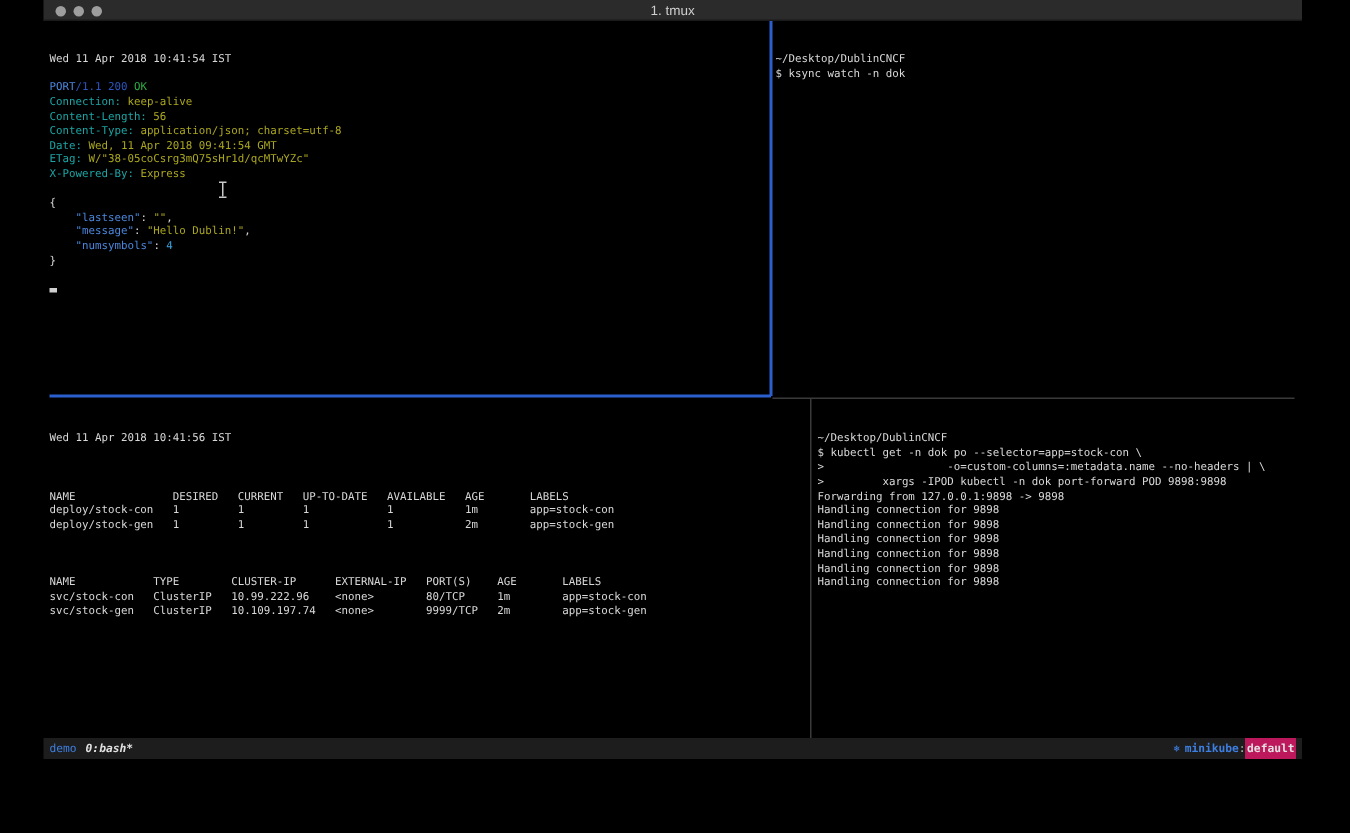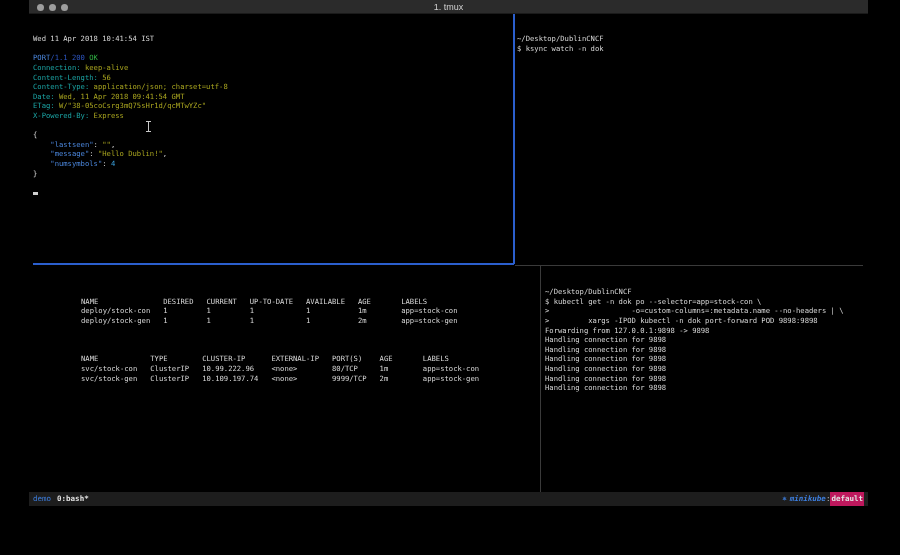--- a/index.html
+++ b/index.html
@@ -13,21 +13,21 @@
     display:flex; align-items:center; }
   .lights { position:absolute; left:8px; top:0; height:14px; display:flex; align-items:center; gap:5px; }
   .light { width:7px; height:7px; border-radius:50%; background:#9e9e9e; }
   .titlebar-title { flex:1; text-align:center; font-family:"Liberation Sans", sans-serif;
     font-size:9px; color:#cfcfcf; line-height:14px; }
 
   .terminal { position:absolute; left:0; top:14px; width:839px; height:478px; background:#000; }
 
   .pane { position:absolute; color:#d8d8d8; font-size:7.2px; line-height:9.6px; white-space:pre; }
   .pane pre { margin:0; font:inherit; white-space:pre; }
-  .pane pre.gap { margin-top:9.6px;margin-left:48px; }
+  .pane pre.gap { margin-top:9.6px; }
 
   .pane-top-left     { left:4px;   top:1px;   width:478px; height:248px; }
   .pane-top-right    { left:488px; top:1px;   width:346px; height:248px; }
   .pane-bottom-left  { left:4px;   top:254px; width:506px; height:222px; }
   .pane-bottom-right { left:516px; top:254px; width:318px; height:222px; }
 
   .divider { position:absolute; }
   .div-v-top    { left:484px; top:0;     width:2px;   height:250px; background:#2b5fce; }
   .div-h-left   { left:4px;   top:249px; width:481px; height:2px;   background:#2b5fce; }
   .div-h-right  { left:486px; top:251px; width:348px; height:1px;   background:#3a3a3a; }
@@ -48,23 +48,23 @@
   .ibeam i { position:absolute; background:#c8c8c8; }
   .ibeam .stem { left:3px; top:1px; width:1px; height:9px; }
   .ibeam .cap-t { left:1px; top:0; width:5px; height:1px; }
   .ibeam .cap-b { left:1px; bottom:0; width:5px; height:1px; }
 
   .statusbar { position:absolute; left:0; top:492px; width:100%; height:14px;
     background:#1d1d1d; display:flex; align-items:center; justify-content:space-between;
     font-size:7.5px; line-height:14px; padding:0 4px; color:#d8d8d8; }
   .sb-left, .sb-right { display:flex; align-items:flex-end; }
   .sb-session { color:#3d7fe0; margin-right:6px; }
-  .sb-window { color:#e2e2e2; font-weight:bold; }
+  .sb-window { color:#e2e2e2; font-weight:bold;font-style:italic; }
   .sb-helm { color:#3d7fe0; margin-right:3px; }
-  .sb-context { color:#3d7fe0; font-weight:bold;font-style:italic; }
+  .sb-context { color:#3d7fe0; font-weight:bold; }
   .sb-colon { color:#bdbdbd; }
   .sb-namespace { color:#e2e2e2; background:#be185d; font-weight:bold; padding:0 1px; }
 </style>
 </head>
 <body>
 
 <div class="window">
 
   <div class="titlebar">
     <div class="lights">
@@ -103,20 +103,21 @@
     <div class="pane pane-top-right">
       <pre>~/Desktop/DublinCNCF
 $ ksync watch -n dok</pre>
     </div>
 
     <div class="divider div-h-left"></div>
     <div class="divider div-h-right"></div>
     <div class="divider div-v-bottom"></div>
 
     <div class="pane pane-bottom-left">
+      <pre>Wed 11 Apr 2018 10:41:56 IST</pre>
       <pre class="gap">NAME               DESIRED   CURRENT   UP-TO-DATE   AVAILABLE   AGE       LABELS
 deploy/stock-con   1         1         1            1           1m        app=stock-con
 deploy/stock-gen   1         1         1            1           2m        app=stock-gen</pre>
       <pre class="gap">NAME            TYPE        CLUSTER-IP      EXTERNAL-IP   PORT(S)    AGE       LABELS
 svc/stock-con   ClusterIP   10.99.222.96    &lt;none&gt;        80/TCP     1m        app=stock-con
 svc/stock-gen   ClusterIP   10.109.197.74   &lt;none&gt;        9999/TCP   2m        app=stock-gen</pre>
     </div>
 
     <div class="pane pane-bottom-right">
       <pre>~/Desktop/DublinCNCF

